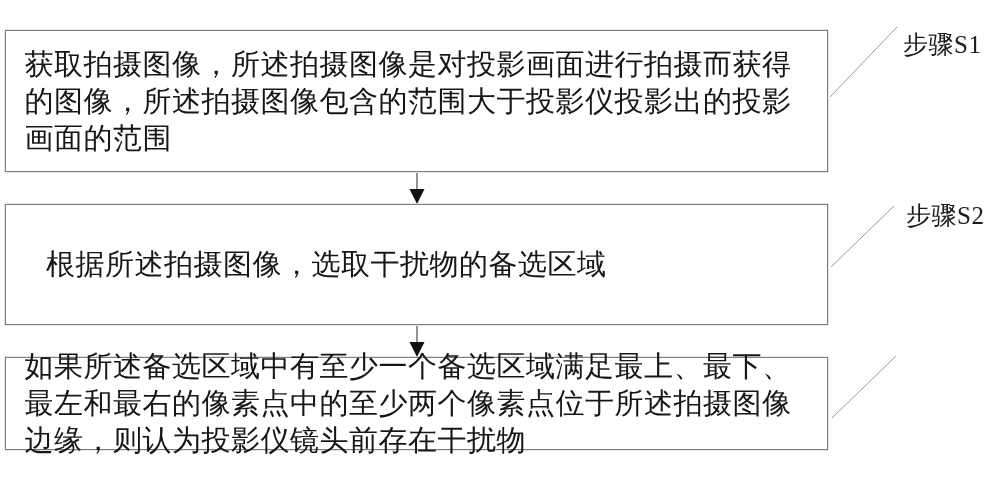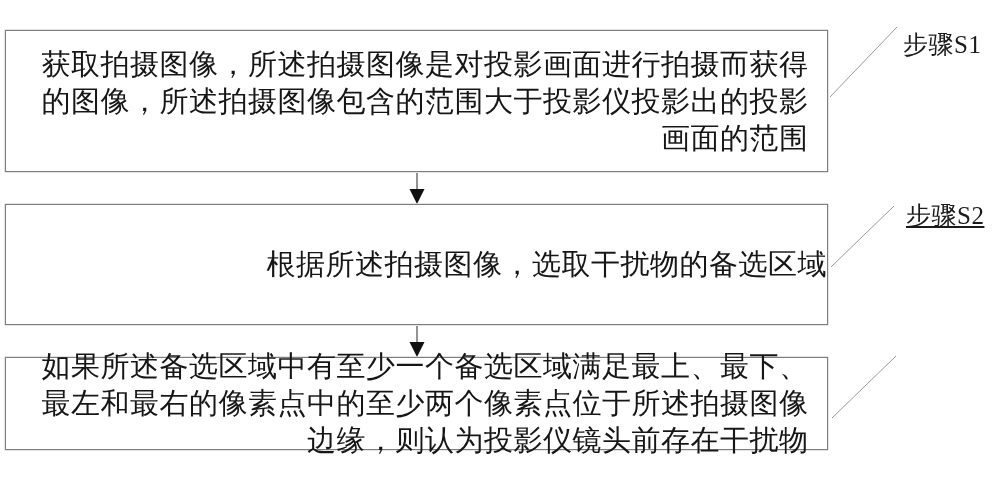--- a/index.html
+++ b/index.html
@@ -35,35 +35,35 @@
     justify-content: center;
     box-sizing: border-box;
   }
   .flow-box .box-text {
     margin: 0;
     width: 784px;
     font-size: 29px;
     line-height: 37px;
     letter-spacing: 0.5px;
     color: #161616;
-    text-align: right;
+    text-align: left;
   }
   .box-s1 { top: 30px;  height: 142px; }
   .box-s2 { top: 204px; height: 121px; padding-left: 40px; }
   .box-s3 { top: 357px; height: 93px; }
   .step-label {
     position: absolute;
     font-size: 25px;
     color: #1b1b1b;
     white-space: nowrap;
     letter-spacing: 0.5px;
     margin-top: 24px;
   }
   .label-s1 { left: 903px; top: 4px;   }
-  .label-s2 { left: 906px; top: 175px; text-decoration: underline; }
+  .label-s2 { left: 906px; top: 175px; }
   .label-s3 { left: 906px; top: 327px; }
 </style>
 </head>
 <body>
 
 <div class="canvas">
 
   <svg class="connectors" viewBox="0 0 1000 485" xmlns="http://www.w3.org/2000/svg">
 
     <g>

